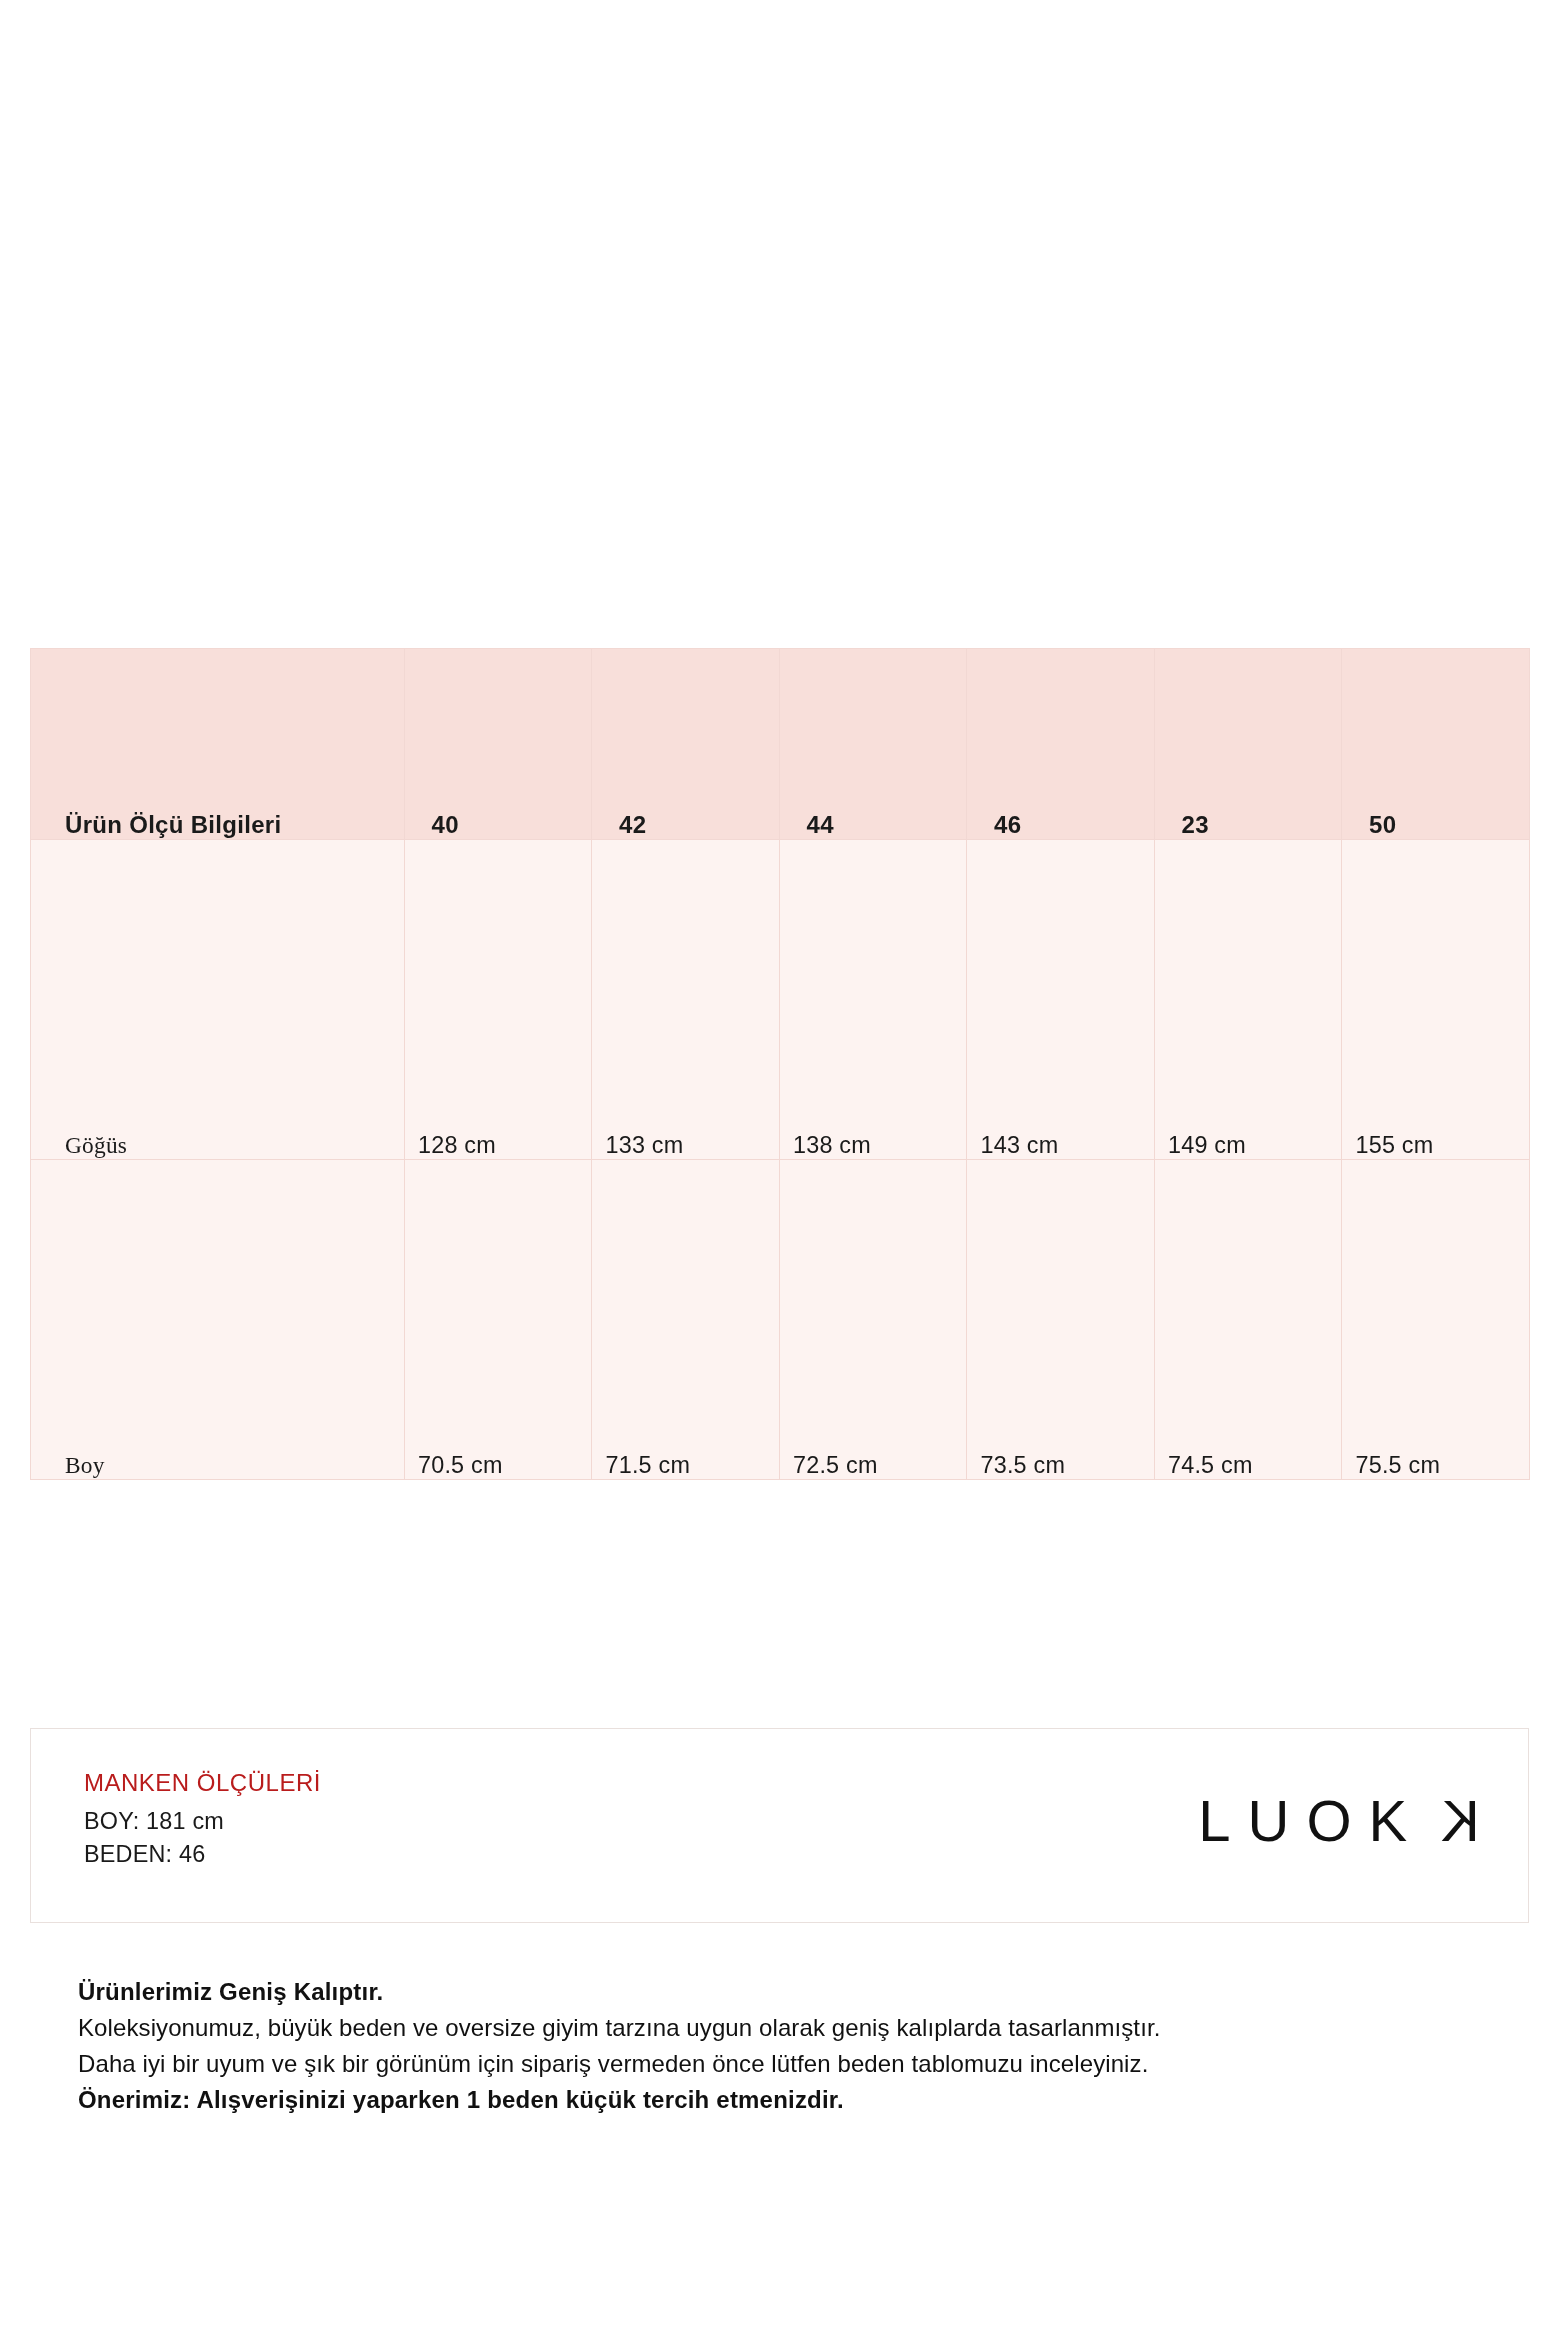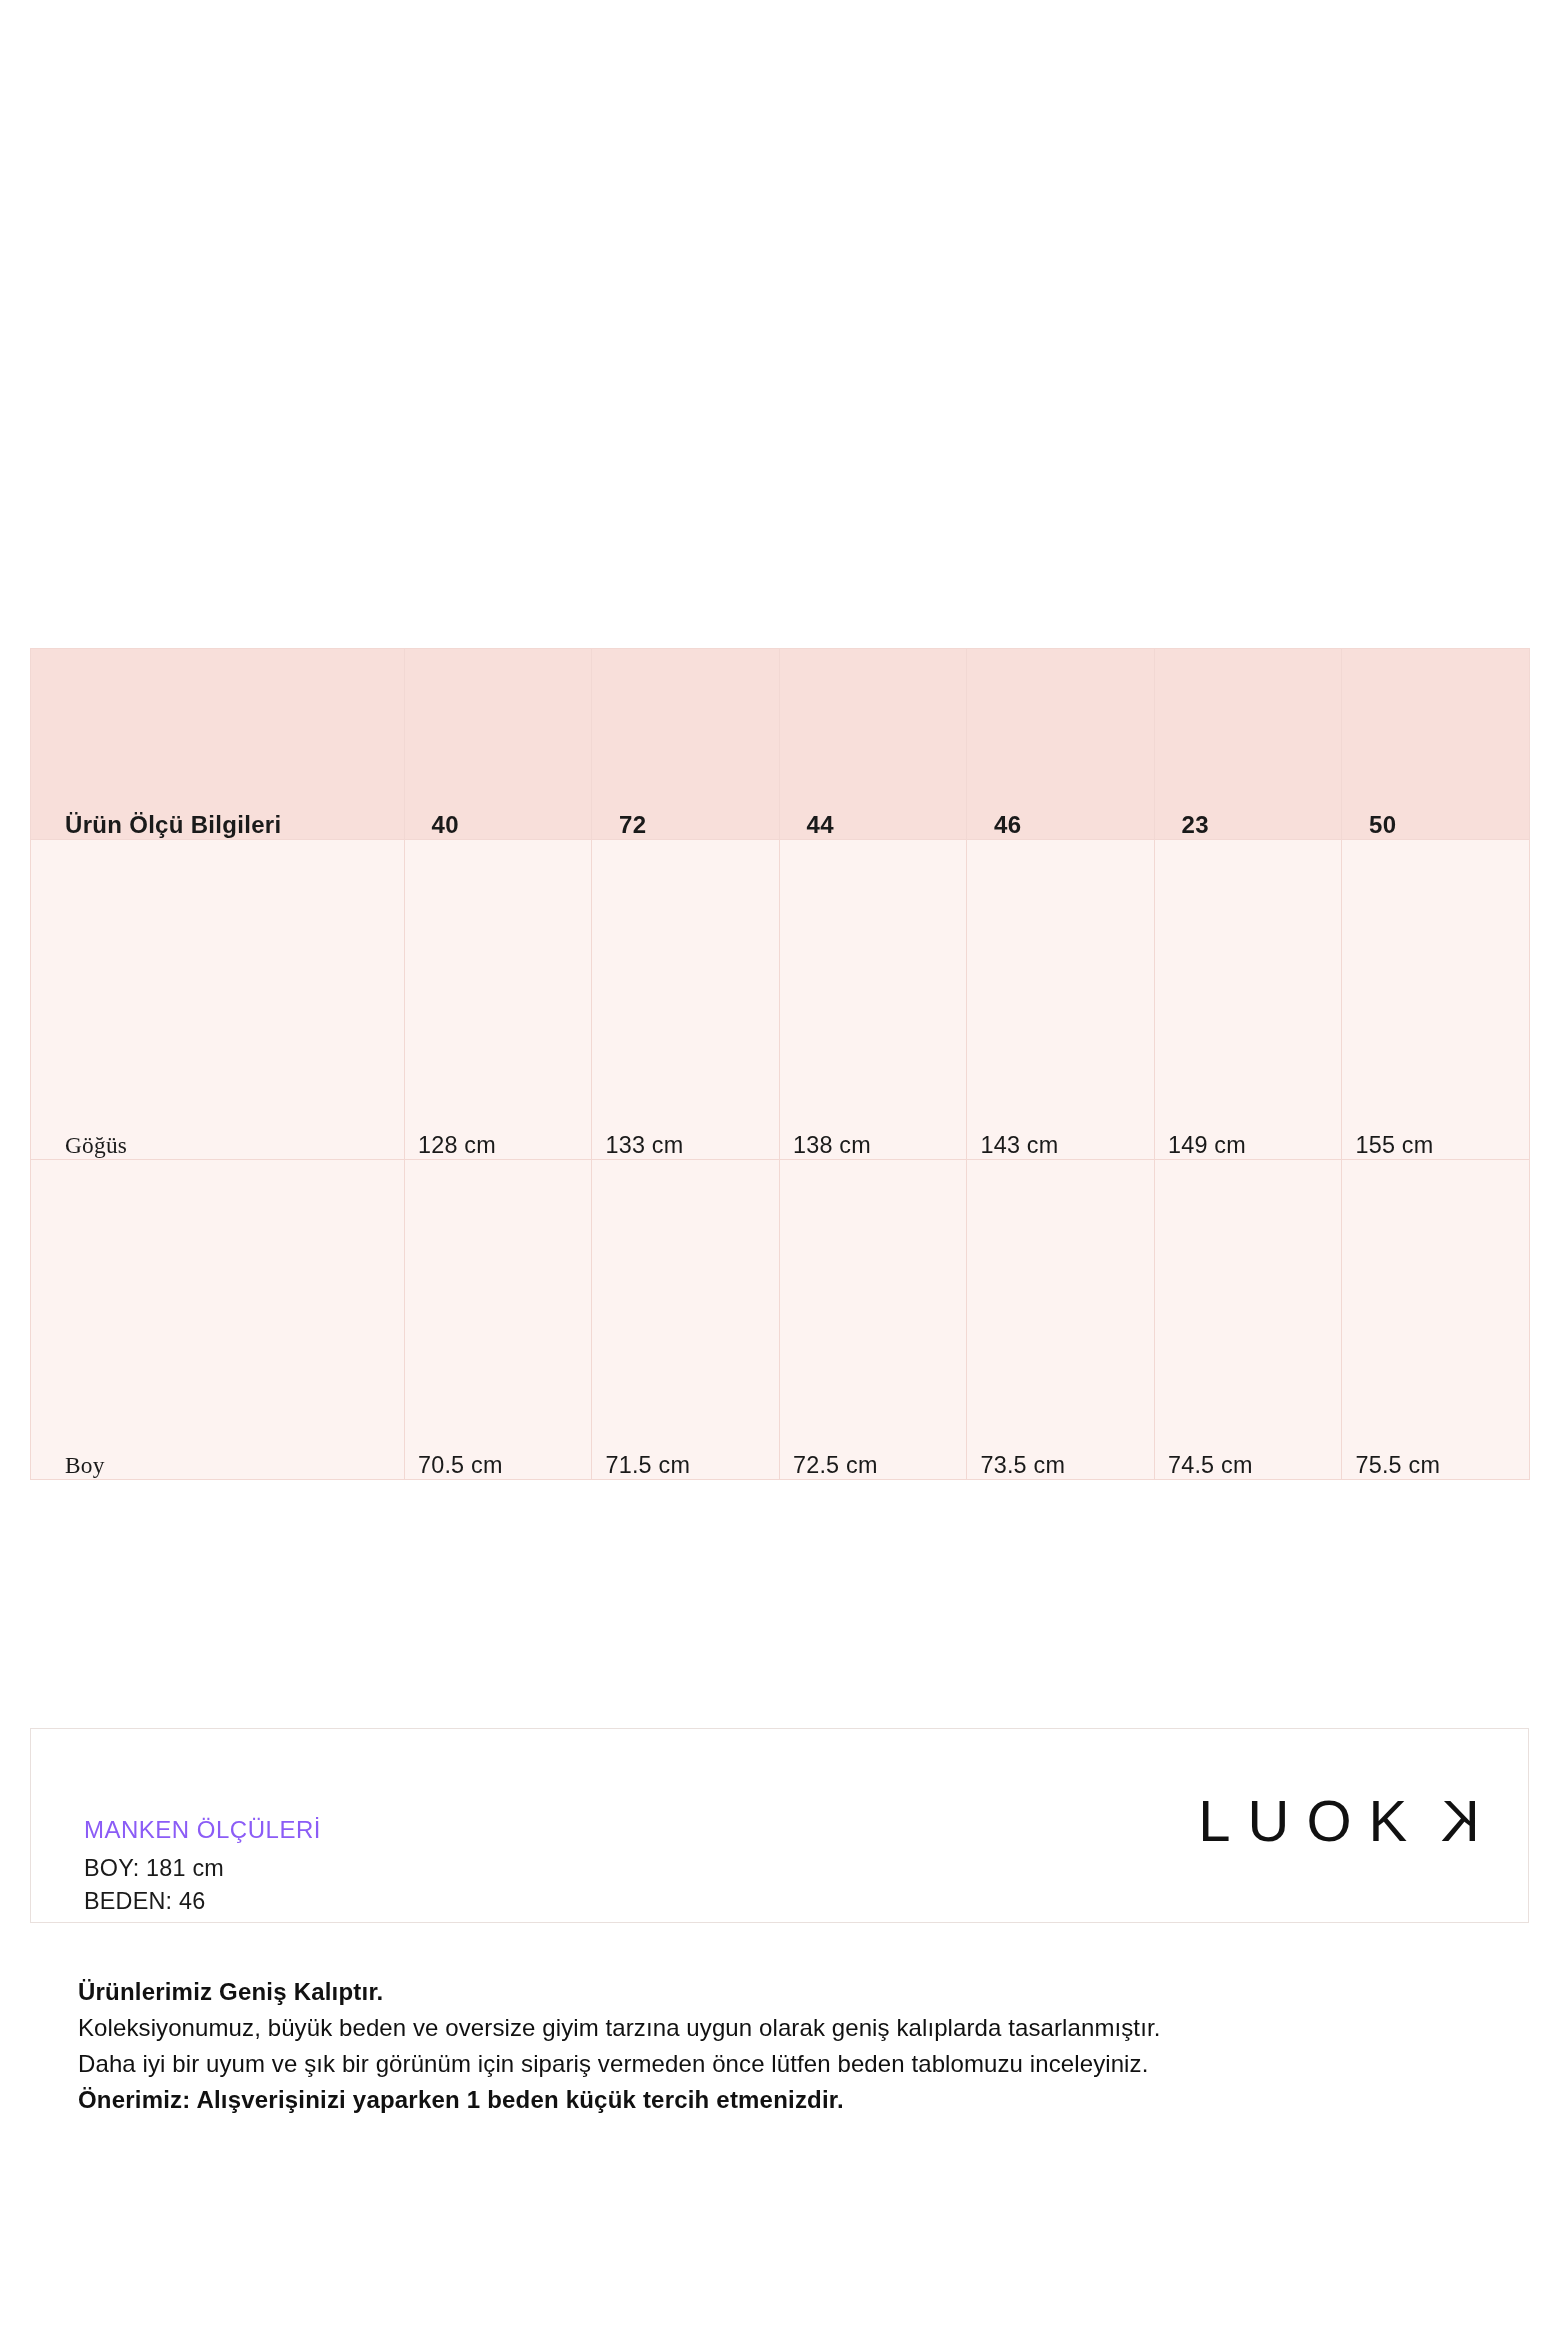--- a/index.html
+++ b/index.html
@@ -86,23 +86,22 @@
   }
   .model-info {
     position: absolute;
     left: 53px;
     top: 37px;
     line-height: 1.42;
   }
   .model-info .title {
     font-size: 24px;
     letter-spacing: 0.5px;
-    color: #8b5cf6;
+    color: #b91c1c;
     margin-bottom: 4.7px;
-    margin-top: 47px;
   }
   .model-info .line {
     font-size: 23.4px;
     color: #1a1a1a;
     letter-spacing: 0.2px;
   }
   .brand-logo {
     position: absolute;
     right: 48px;
     top: 58px;
@@ -150,21 +149,21 @@
         <col class="size-col">
         <col class="size-col">
         <col class="size-col">
         <col class="size-col">
         <col class="size-col">
       </colgroup>
       <thead>
         <tr>
           <th class="header-label">Ürün Ölçü Bilgileri</th>
           <th class="header-size">40</th>
-          <th class="header-size">72</th>
+          <th class="header-size">42</th>
           <th class="header-size">44</th>
           <th class="header-size">46</th>
           <th class="header-size">23</th>
           <th class="header-size">50</th>
         </tr>
       </thead>
       <tbody>
         <tr>
           <td class="row-label">Göğüs</td>
           <td class="cell">128 cm</td>

